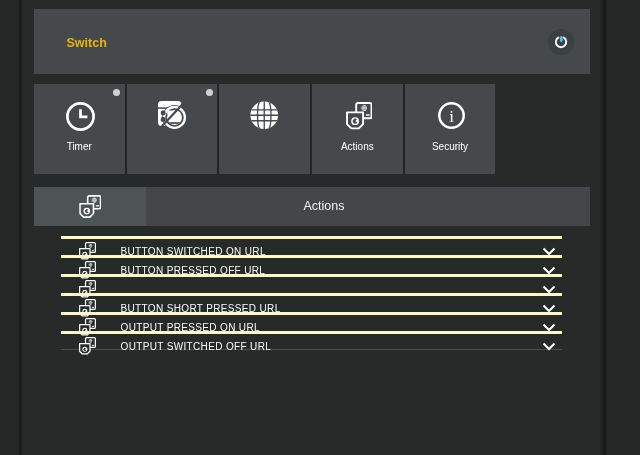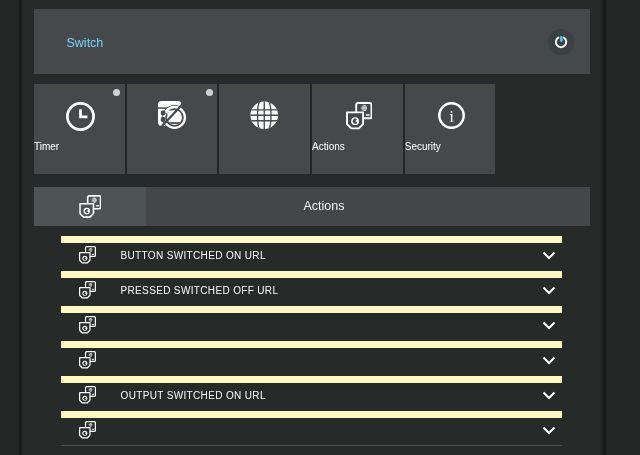--- a/index.html
+++ b/index.html
@@ -4,31 +4,31 @@
 <style>
 html,body{margin:0;padding:0}
 body{width:640px;height:455px;background:#262b2a;font-family:"Liberation Sans",sans-serif;position:relative;overflow:hidden}
 .abs{position:absolute}
 span svg,.ic svg,.barL svg{display:block}
 .outerL{left:0;top:0;width:18px;height:455px;background:#232726}
 .shadL{left:18px;top:0;width:5px;height:455px;background:linear-gradient(90deg,#232726,#171918 45%,#262b2a)}
 .outerR{left:608px;top:0;width:32px;height:455px;background:#232726}
 .shadR{left:600px;top:0;width:8px;height:455px;background:linear-gradient(90deg,#262b2a,#171918 55%,#232726)}
 .header{left:34px;top:9px;width:556px;height:65px;background:#45494b}
-.hTitle{left:66.5px;top:36.2px;font-size:12.5px;font-weight:normal;color:#7dd3fc;letter-spacing:0}
+.hTitle{left:66.5px;top:36.2px;font-size:12.5px;font-weight:bold;color:#eab308;letter-spacing:0}
 .tabs{left:34px;top:84px;width:461.3px;height:90px;display:flex;gap:2.2px;background:#212524}
 .tab{position:relative;width:90.5px;height:90px;background:#45494b;flex:none}
 .tab .ic{position:absolute;left:0;top:0;width:90.5px;height:64px;display:flex;align-items:flex-start;justify-content:center}
-.tab .lbl{position:absolute;left:0;top:57.3px;width:100%;text-align:left;font-size:10px;line-height:11.5px;color:#fff}
+.tab .lbl{position:absolute;left:0;top:57.3px;width:100%;text-align:center;font-size:10px;line-height:11.5px;color:#fff}
 .dot{position:absolute;top:5.1px;right:4.4px;width:7.2px;height:7.2px;border-radius:50%;background:#cfd2d3}
 .bar{left:34px;top:187px;width:556px;height:38.5px;background:#43474a}
 .barL{left:34px;top:187px;width:112px;height:38.5px;background:#4e5356;display:flex;align-items:center;justify-content:center}
 .barTitle{left:146px;top:187px;width:356px;height:38.5px;display:flex;align-items:center;justify-content:center;font-size:12.5px;color:#f2f3f3}
 .rows{left:61px;top:235.5px;width:501px}
-.row{position:relative;height:35px;border-top:7px solid #fef9c3;box-sizing:border-box}
+.row{position:relative;height:19px;border-top:3px solid #fef9c3;box-sizing:border-box}
 .row:last-child{border-bottom:1px solid #4b504f}
 .row .ricon{position:absolute;left:18px;top:3.5px}
 .row .rtxt{position:absolute;left:59.5px;top:7.5px;font-size:10px;color:#fdfdfd;letter-spacing:.35px}
 .row .chev{position:absolute;right:6.5px;top:8.5px}
 </style>
 </head>
 <body>
 <svg width="0" height="0" style="position:absolute">
 <defs>
 <symbol id="aicon" viewBox="0 0 26.5 28">
@@ -154,69 +154,71 @@
           <polyline points="1.5,1.5 7,7 12.5,1.5" fill="none" stroke="#fff" stroke-width="2"></polyline>
         </svg>
       </span>
     </div>
   <div class="row">
       <span class="ricon">
         <svg width="17" height="18" viewBox="0 0 26.5 28" style="color:#262b2a">
           <use href="#aicon"></use>
         </svg>
       </span>
-      <span class="rtxt">PRESSED SWITCHED OFF URL</span>
-      <span class="chev">
-        <svg width="14" height="9" viewBox="0 0 14 9">
-          <polyline points="1.5,1.5 7,7 12.5,1.5" fill="none" stroke="#fff" stroke-width="2"></polyline>
-        </svg>
-      </span>
-    </div>
-  <div class="row">
-      <span class="ricon">
-        <svg width="17" height="18" viewBox="0 0 26.5 28" style="color:#262b2a">
-          <use href="#aicon"></use>
-        </svg>
-      </span>
-      <span class="chev">
-        <svg width="14" height="9" viewBox="0 0 14 9">
-          <polyline points="1.5,1.5 7,7 12.5,1.5" fill="none" stroke="#fff" stroke-width="2"></polyline>
-        </svg>
-      </span>
-    </div>
-  <div class="row">
-      <span class="ricon">
-        <svg width="17" height="18" viewBox="0 0 26.5 28" style="color:#262b2a">
-          <use href="#aicon"></use>
-        </svg>
-      </span>
-      <span class="chev">
-        <svg width="14" height="9" viewBox="0 0 14 9">
-          <polyline points="1.5,1.5 7,7 12.5,1.5" fill="none" stroke="#fff" stroke-width="2"></polyline>
-        </svg>
-      </span>
-    </div>
-  <div class="row">
-      <span class="ricon">
-        <svg width="17" height="18" viewBox="0 0 26.5 28" style="color:#262b2a">
-          <use href="#aicon"></use>
-        </svg>
-      </span>
-      <span class="rtxt">OUTPUT SWITCHED ON URL</span>
-      <span class="chev">
-        <svg width="14" height="9" viewBox="0 0 14 9">
-          <polyline points="1.5,1.5 7,7 12.5,1.5" fill="none" stroke="#fff" stroke-width="2"></polyline>
-        </svg>
-      </span>
-    </div>
-  <div class="row">
-      <span class="ricon">
-        <svg width="17" height="18" viewBox="0 0 26.5 28" style="color:#262b2a">
-          <use href="#aicon"></use>
-        </svg>
-      </span>
+      <span class="rtxt">BUTTON PRESSED OFF URL</span>
+      <span class="chev">
+        <svg width="14" height="9" viewBox="0 0 14 9">
+          <polyline points="1.5,1.5 7,7 12.5,1.5" fill="none" stroke="#fff" stroke-width="2"></polyline>
+        </svg>
+      </span>
+    </div>
+  <div class="row">
+      <span class="ricon">
+        <svg width="17" height="18" viewBox="0 0 26.5 28" style="color:#262b2a">
+          <use href="#aicon"></use>
+        </svg>
+      </span>
+      <span class="chev">
+        <svg width="14" height="9" viewBox="0 0 14 9">
+          <polyline points="1.5,1.5 7,7 12.5,1.5" fill="none" stroke="#fff" stroke-width="2"></polyline>
+        </svg>
+      </span>
+    </div>
+  <div class="row">
+      <span class="ricon">
+        <svg width="17" height="18" viewBox="0 0 26.5 28" style="color:#262b2a">
+          <use href="#aicon"></use>
+        </svg>
+      </span>
+      <span class="rtxt">BUTTON SHORT PRESSED URL</span>
+      <span class="chev">
+        <svg width="14" height="9" viewBox="0 0 14 9">
+          <polyline points="1.5,1.5 7,7 12.5,1.5" fill="none" stroke="#fff" stroke-width="2"></polyline>
+        </svg>
+      </span>
+    </div>
+  <div class="row">
+      <span class="ricon">
+        <svg width="17" height="18" viewBox="0 0 26.5 28" style="color:#262b2a">
+          <use href="#aicon"></use>
+        </svg>
+      </span>
+      <span class="rtxt">OUTPUT PRESSED ON URL</span>
+      <span class="chev">
+        <svg width="14" height="9" viewBox="0 0 14 9">
+          <polyline points="1.5,1.5 7,7 12.5,1.5" fill="none" stroke="#fff" stroke-width="2"></polyline>
+        </svg>
+      </span>
+    </div>
+  <div class="row">
+      <span class="ricon">
+        <svg width="17" height="18" viewBox="0 0 26.5 28" style="color:#262b2a">
+          <use href="#aicon"></use>
+        </svg>
+      </span>
+      <span class="rtxt">OUTPUT SWITCHED OFF URL</span>
       <span class="chev">
         <svg width="14" height="9" viewBox="0 0 14 9">
           <polyline points="1.5,1.5 7,7 12.5,1.5" fill="none" stroke="#fff" stroke-width="2"></polyline>
         </svg>
       </span>
     </div>
 
 </div>
 </body></html>

